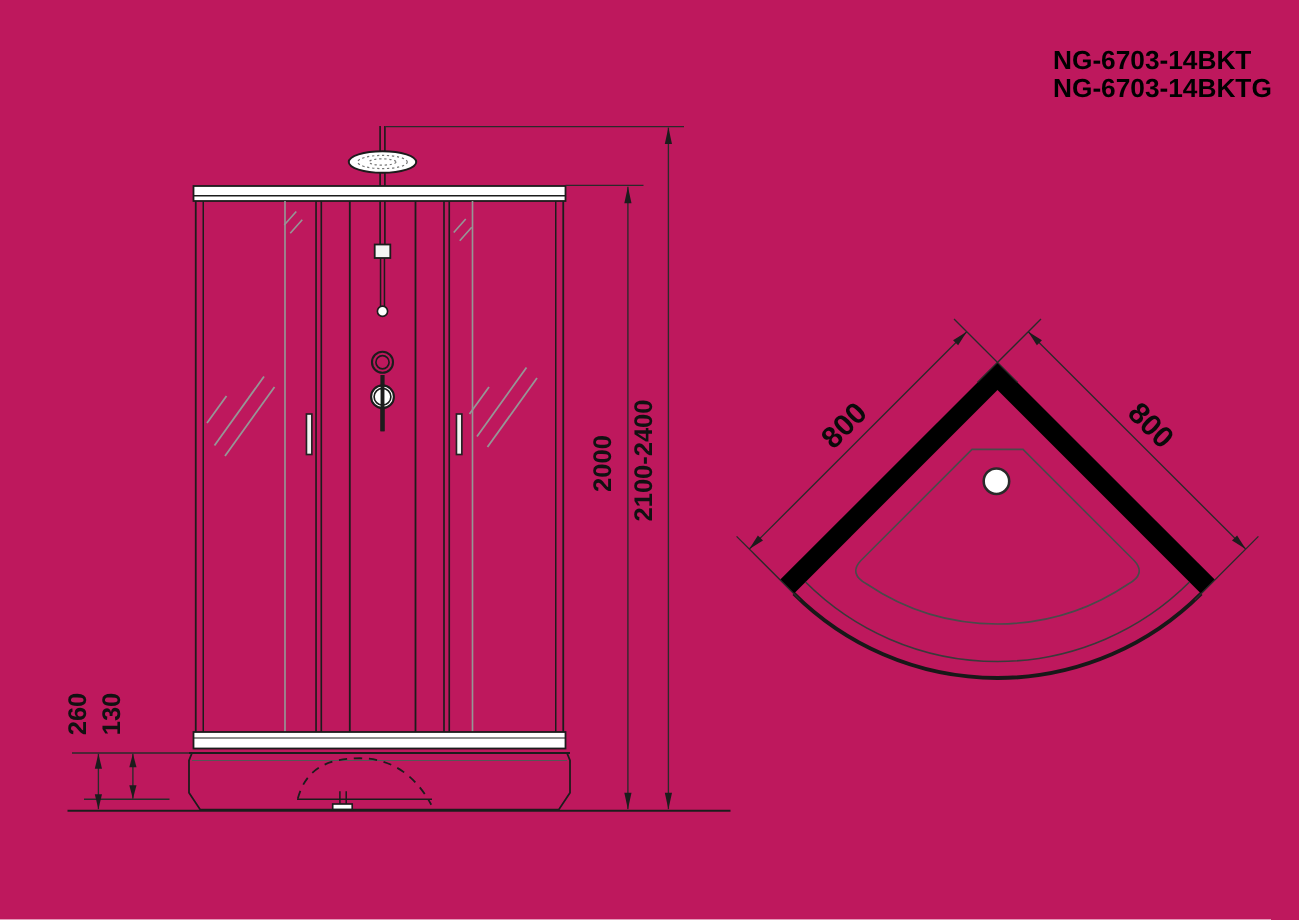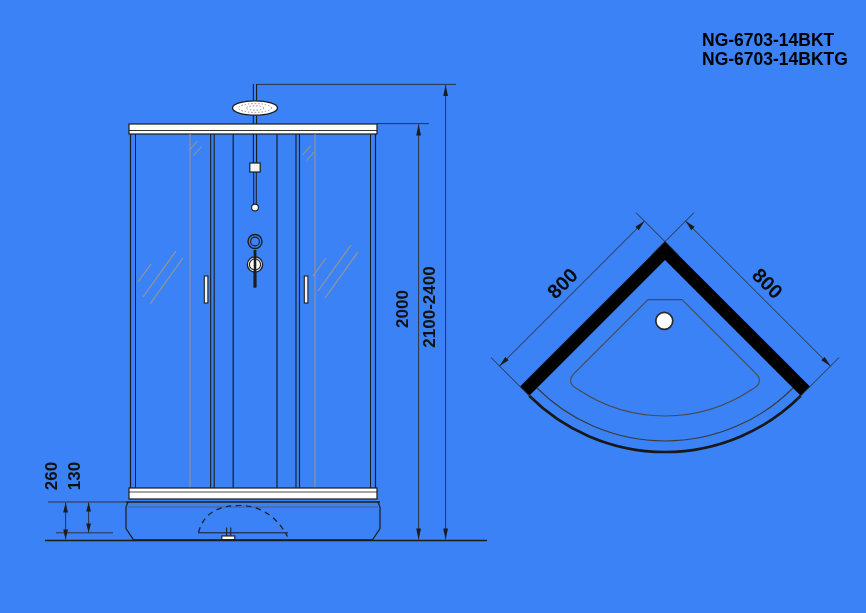--- a/index.html
+++ b/index.html
@@ -1,16 +1,16 @@
 <!DOCTYPE html>
 <html><head>
 <meta charset="utf-8">
 <style>
   html,body{margin:0;padding:0;background:#fff;}
-  .page{position:relative;width:866px;height:613px;background:#3b82f6;overflow:hidden;
+  .page{position:relative;width:866px;height:613px;background:#be185d;overflow:hidden;
         font-family:"Liberation Sans", sans-serif;}
   svg{display:block;}
   .ln   {stroke:#1c1c1c;fill:none;}
   .thin {stroke:#2a2a2a;stroke-width:0.9;fill:none;}
   .gray {stroke:#969696;fill:none;}
   .dimtxt{font:bold 17px "Liberation Sans", sans-serif;fill:#111;}
   .dimtxt-lg{font:bold 20px "Liberation Sans", sans-serif;fill:#0a0a0a;}
   .modeltxt{font:bold 17.5px "Liberation Sans", sans-serif;fill:#000;}
   .arrow{fill:#1c1c1c;stroke:none;}
 </style>

